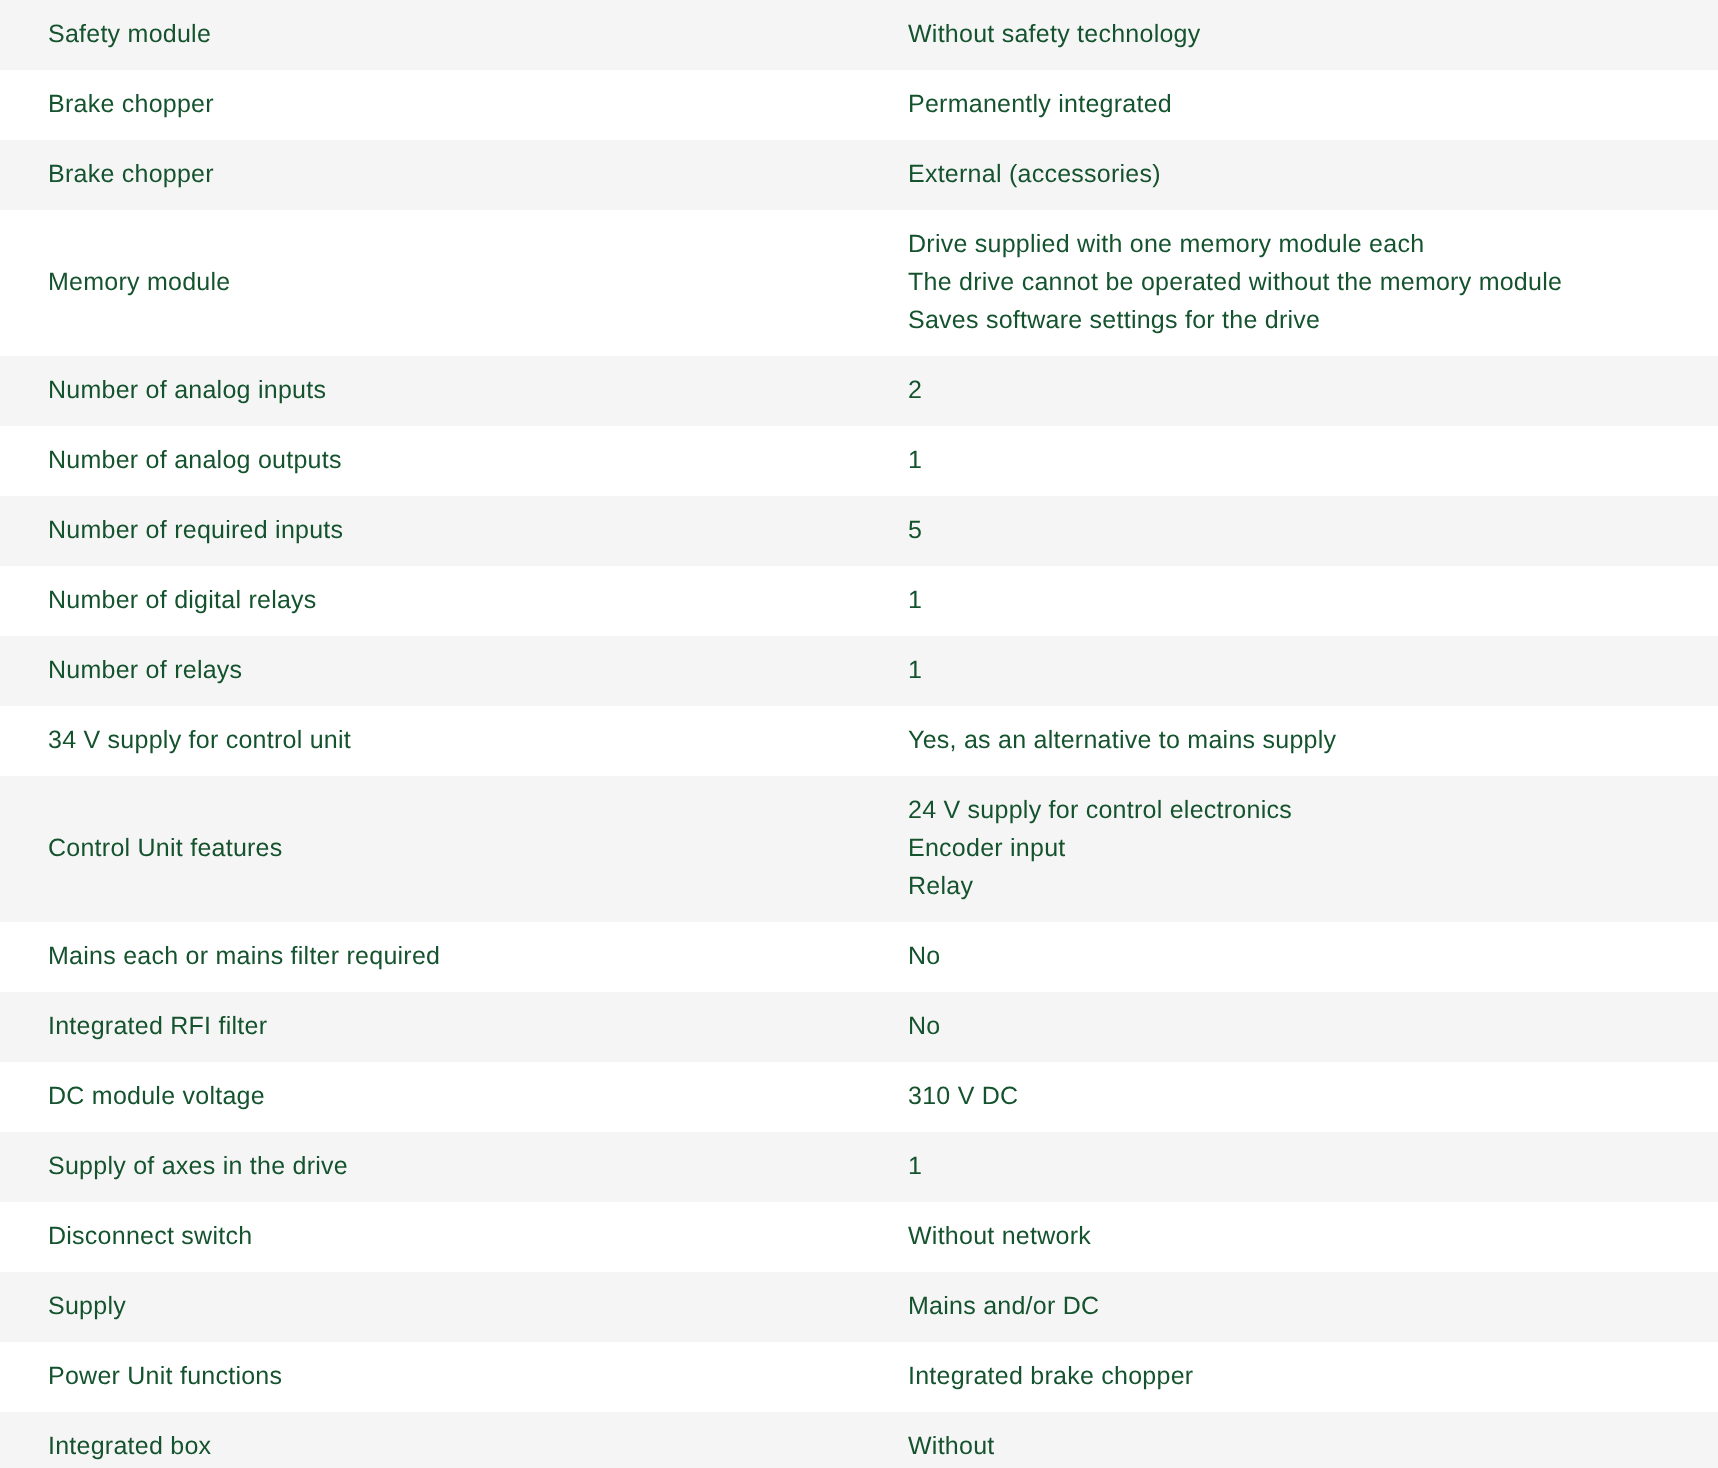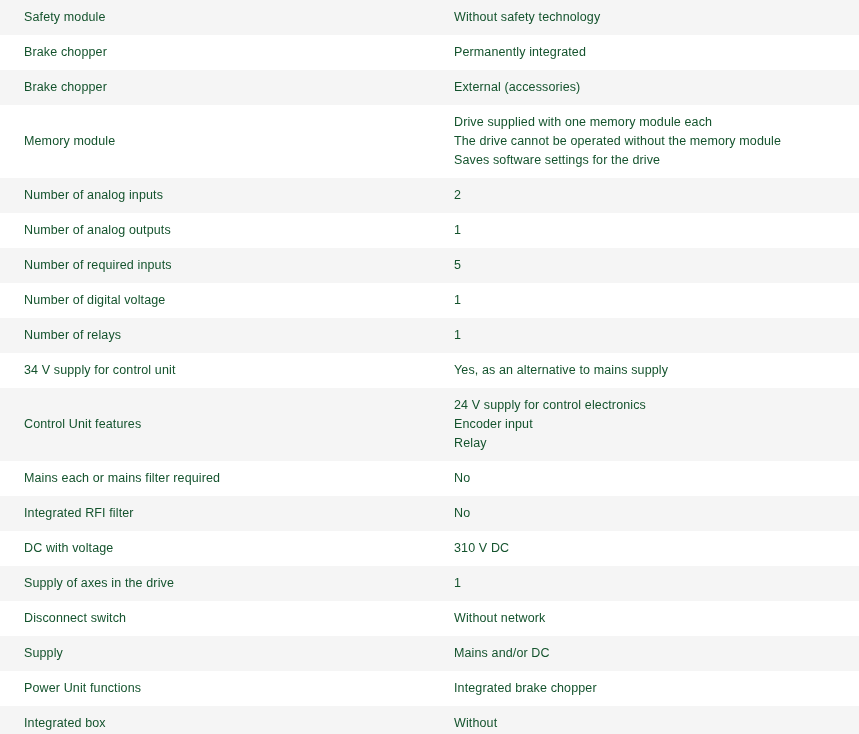--- a/index.html
+++ b/index.html
@@ -109,21 +109,21 @@
       <tr class="row-odd">
         <td class="cell-label">
           <span class="cell-line">Number of required inputs</span>
         </td>
         <td class="cell-value">
           <span class="cell-line">5</span>
         </td>
       </tr>
       <tr class="row-even">
         <td class="cell-label">
-          <span class="cell-line">Number of digital voltage</span>
+          <span class="cell-line">Number of digital relays</span>
         </td>
         <td class="cell-value">
           <span class="cell-line">1</span>
         </td>
       </tr>
       <tr class="row-odd">
         <td class="cell-label">
           <span class="cell-line">Number of relays</span>
         </td>
         <td class="cell-value">
@@ -159,21 +159,21 @@
       <tr class="row-odd">
         <td class="cell-label">
           <span class="cell-line">Integrated RFI filter</span>
         </td>
         <td class="cell-value">
           <span class="cell-line">No</span>
         </td>
       </tr>
       <tr class="row-even">
         <td class="cell-label">
-          <span class="cell-line">DC with voltage</span>
+          <span class="cell-line">DC module voltage</span>
         </td>
         <td class="cell-value">
           <span class="cell-line">310 V DC</span>
         </td>
       </tr>
       <tr class="row-odd">
         <td class="cell-label">
           <span class="cell-line">Supply of axes in the drive</span>
         </td>
         <td class="cell-value">

